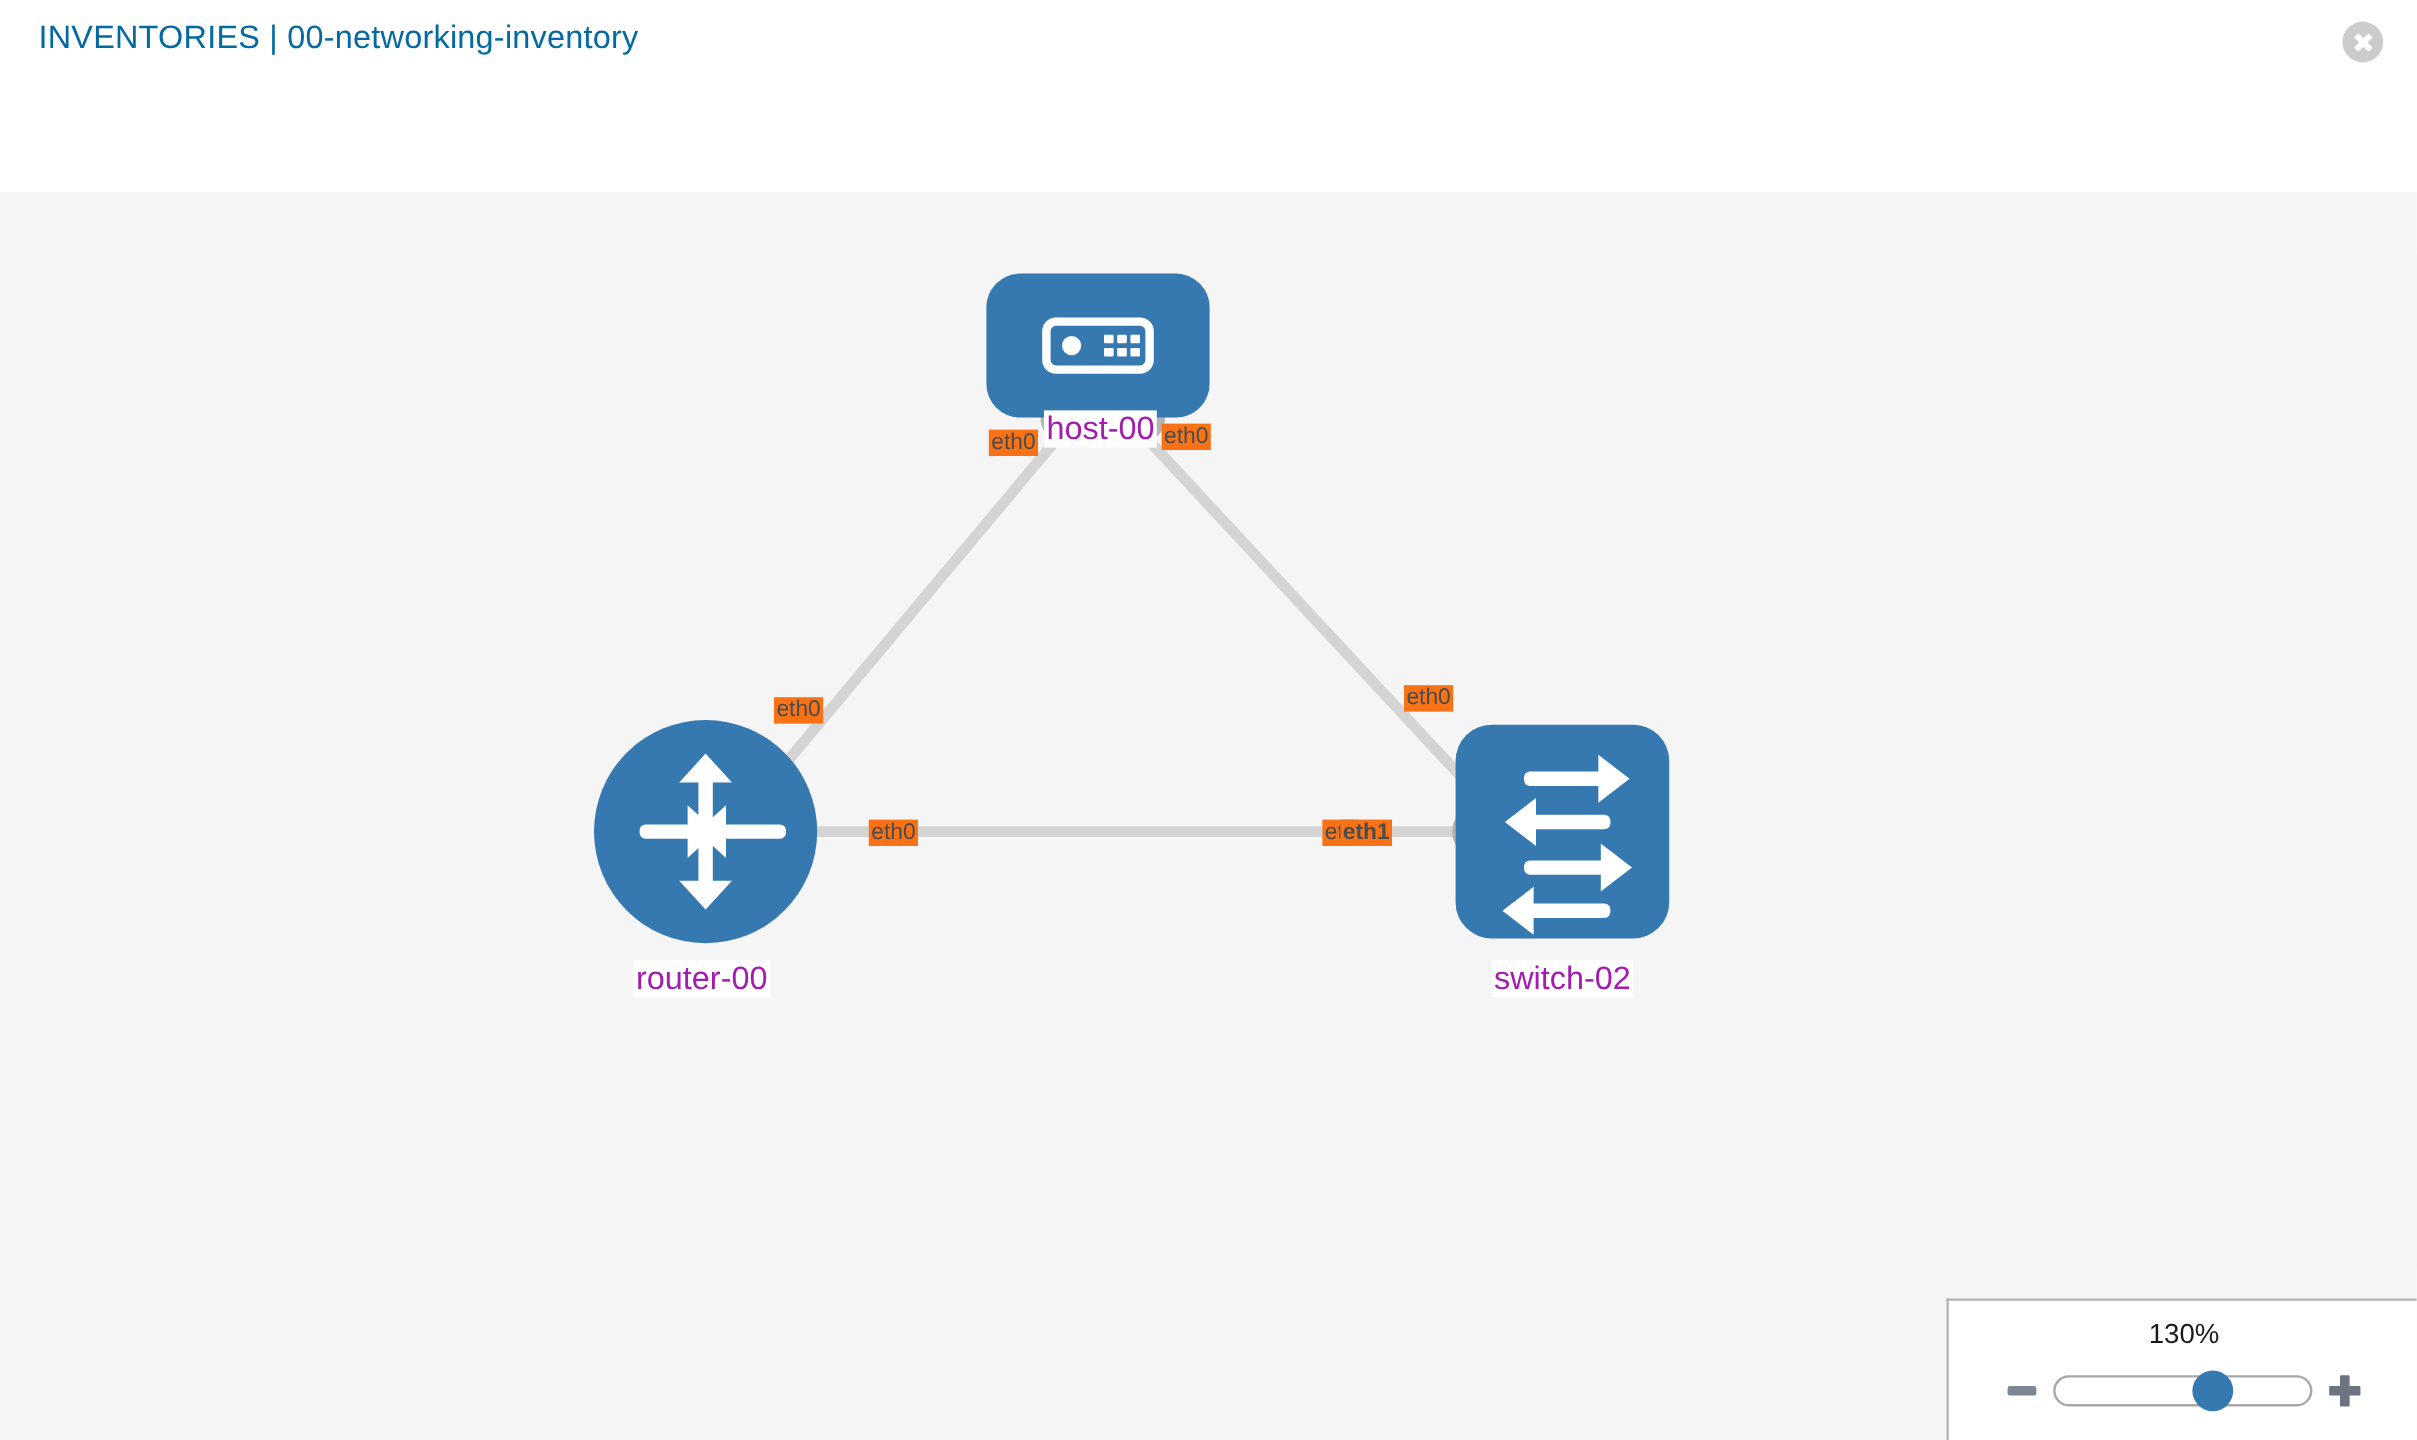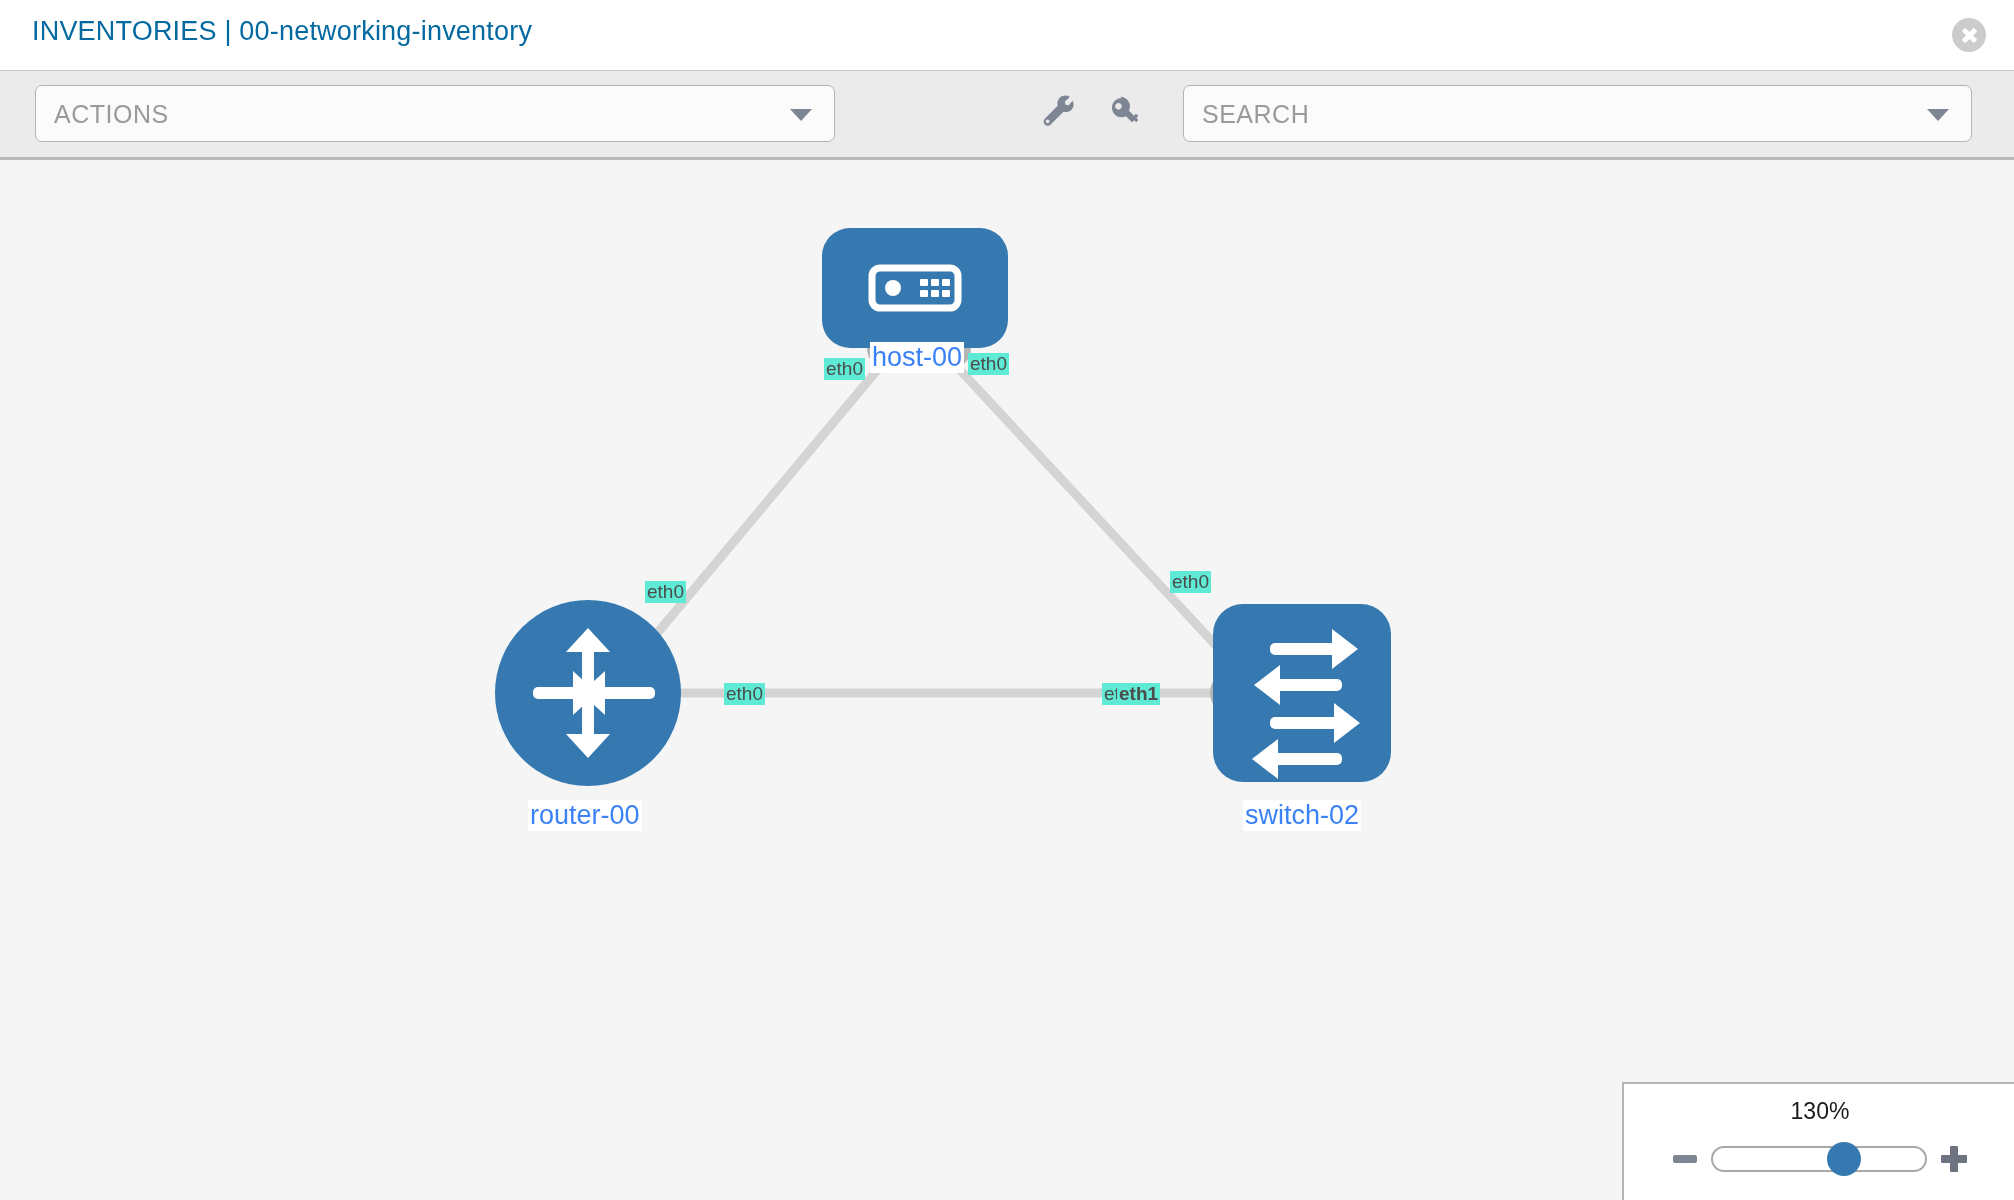--- a/index.html
+++ b/index.html
@@ -158,31 +158,31 @@
   .topology-svg {
     position: absolute;
     left: 0; top: 0;
     width: 2014px;
     height: 1040px;
     display: block;
   }
   .node-label {
     position: absolute;
     font-size: 27px;
-    color: #3b82f6;
+    color: #a21caf;
     background: #ffffff;
     white-space: nowrap;
     padding: 0 2px;
     line-height: 1.15;
   }
   .edge-label {
     position: absolute;
     font-size: 19px;
     color: #4c4c4c;
-    background: #5eead4;
+    background: #f97316;
     white-space: nowrap;
     padding: 0 2px;
     line-height: 1.15;
   }
 
   
   .zoom-panel {
     position: absolute;
     left: 1622px;
     top: 1082px;
@@ -267,41 +267,20 @@
 </head>
 <body>
 
 <div class="app">
 
   <div class="header">
     <div class="header-title">INVENTORIES | 00-networking-inventory</div>
     <div class="close-btn" title="close"></div>
   </div>
 
-  <div class="toolbar">
-
-    <div class="actions-select">
-      <span class="sel-label">ACTIONS</span>
-      <span class="caret"></span>
-    </div>
-
-    <div class="tool-icons">
-      <svg class="tool-icon" viewBox="0 0 24 24">
-        <path fill="#7e8593" d="M20.4 4.1c-.3-.3-.8-.3-1 .1l-2.2 2.6-1.9-.4-.4-1.9 2.6-2.2c.4-.3.3-.8-.1-1C15.3.5 13.2.9 11.8 2.3c-1.3 1.3-1.7 3.2-1.2 4.8L2.9 14.8c-1 1-1 2.6 0 3.5 1 1 2.6 1 3.5 0l7.7-7.7c1.6.5 3.5.1 4.8-1.2 1.4-1.4 1.8-3.5.5-5.3zM4.6 17.5c-.6 0-1.1-.5-1.1-1.1s.5-1.1 1.1-1.1 1.1.5 1.1 1.1-.5 1.1-1.1 1.1z"></path>
-      </svg>
-      <svg class="tool-icon" viewBox="0 0 24 24">
-        <path fill="#7e8593" d="M8.2 2.4C5 2.4 2.4 5 2.4 8.2s2.6 5.8 5.8 5.8c.9 0 1.8-.2 2.6-.6l1.9 1.9 1.7 1.7 1.3-1.3 1.2 1.2 1.3-1.3-1.2-1.2 1.2-1.2-1.4-1.4-1.2 1.2-3-3c.4-.8.6-1.7.6-2.6 0-3.2-2.6-5.8-5.8-5.8zm-1.9 3c1.1 0 2 .9 2 2s-.9 2-2 2-2-.9-2-2 .9-2 2-2z"></path>
-      </svg>
-    </div>
-
-    <div class="search-select">
-      <span class="sel-label">SEARCH</span>
-      <span class="caret"></span>
-    </div>
-  </div>
 
   <div class="canvas">
 
     <svg class="topology-svg" viewBox="0 0 2014 1040">
 
       <g stroke="#d4d4d4" stroke-width="9" fill="none">
         <line x1="889" y1="196" x2="618" y2="520"></line>
         <line x1="947" y1="196" x2="1248" y2="520"></line>
         <line x1="620" y1="533" x2="1245" y2="533"></line>
       </g>

